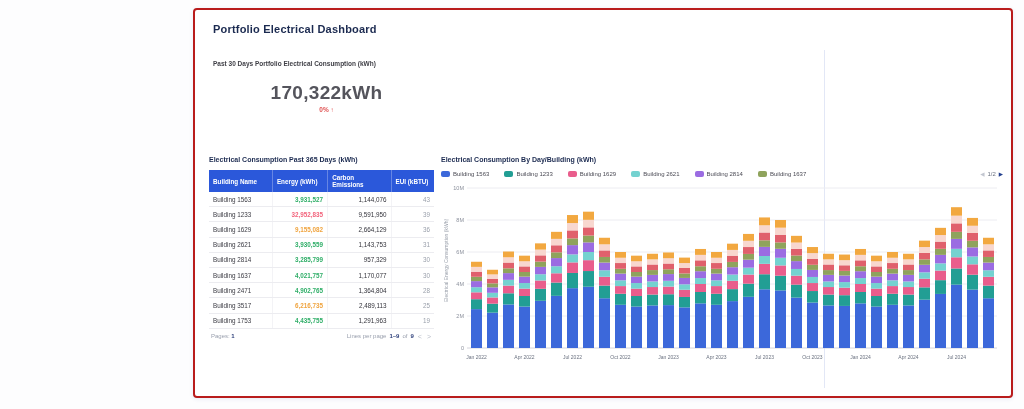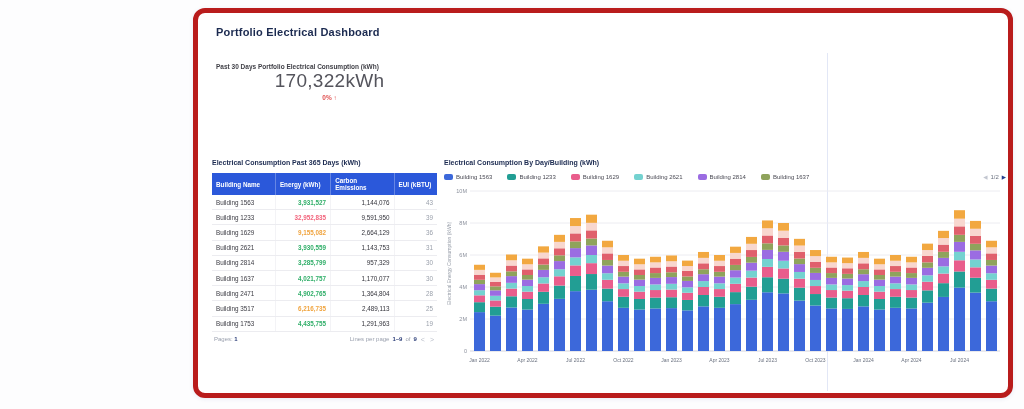--- a/index.html
+++ b/index.html
@@ -1,26 +1,26 @@
 <!DOCTYPE html>
 <html><head>
 <meta charset="utf-8">
 <style>
   * { margin:0; padding:0; box-sizing:border-box; }
   html,body { width:1024px; height:409px; background:#fdfdfe; font-family:"Liberation Sans",sans-serif; overflow:hidden; }
   .card { position:absolute; left:193px; top:8px; width:820px; height:390px; background:#ffffff;
-          border:5px solid #b91c1c; border-radius:12px; box-shadow:0 1px 4px rgba(40,70,160,.10); }
+          border:2px solid #b91c1c; border-radius:4px; box-shadow:0 1px 4px rgba(40,70,160,.10); }
   .dash-title { position:absolute; left:18px; top:13px; font-size:11px; font-weight:bold; color:#1b2a50; letter-spacing:.2px; }
   .vdivider { position:absolute; left:629px; top:40px; width:1px; height:338px; background:#e2e7f6; }
 
   .kpi-row { position:absolute; left:18px; top:50px; width:606px; display:flex; }
   .kpi { }
   .kpi:nth-child(1){ width:227px; } .kpi:nth-child(2){ width:208px; } .kpi:nth-child(3){ width:171px; }
   .kpi-label { font-size:6.5px; font-weight:bold; color:#3f3f46; }
-  .kpi-value { text-align:center; font-size:19px; font-weight:400; color:#54545c; letter-spacing:.3px; }
+  .kpi-value { margin-top:15px; text-align:center; font-size:19px; font-weight:700; color:#54545c; letter-spacing:.3px; }
   .kpi-delta { margin-top:2px; text-align:center; font-size:6.5px; font-weight:bold; }
 
   .panel-title { font-size:7px; font-weight:bold; color:#1b2a50; }
 
   .table-panel { position:absolute; left:14px; top:146px; width:225px; }
   table { width:100%; border-collapse:collapse; margin-top:7px; font-size:6.3px; }
   thead th { background:#2b58da; color:#ffffff; font-weight:bold; text-align:left;
              padding:4px 4px; border-right:1px solid rgba(255,255,255,.28); }
   thead th:last-child { border-right:none; }
   tbody td { padding:3.6px 4px; border-bottom:1px solid #ececf0; border-right:1px solid #f3f3f6; color:#3a3a42; background:#fff; }

